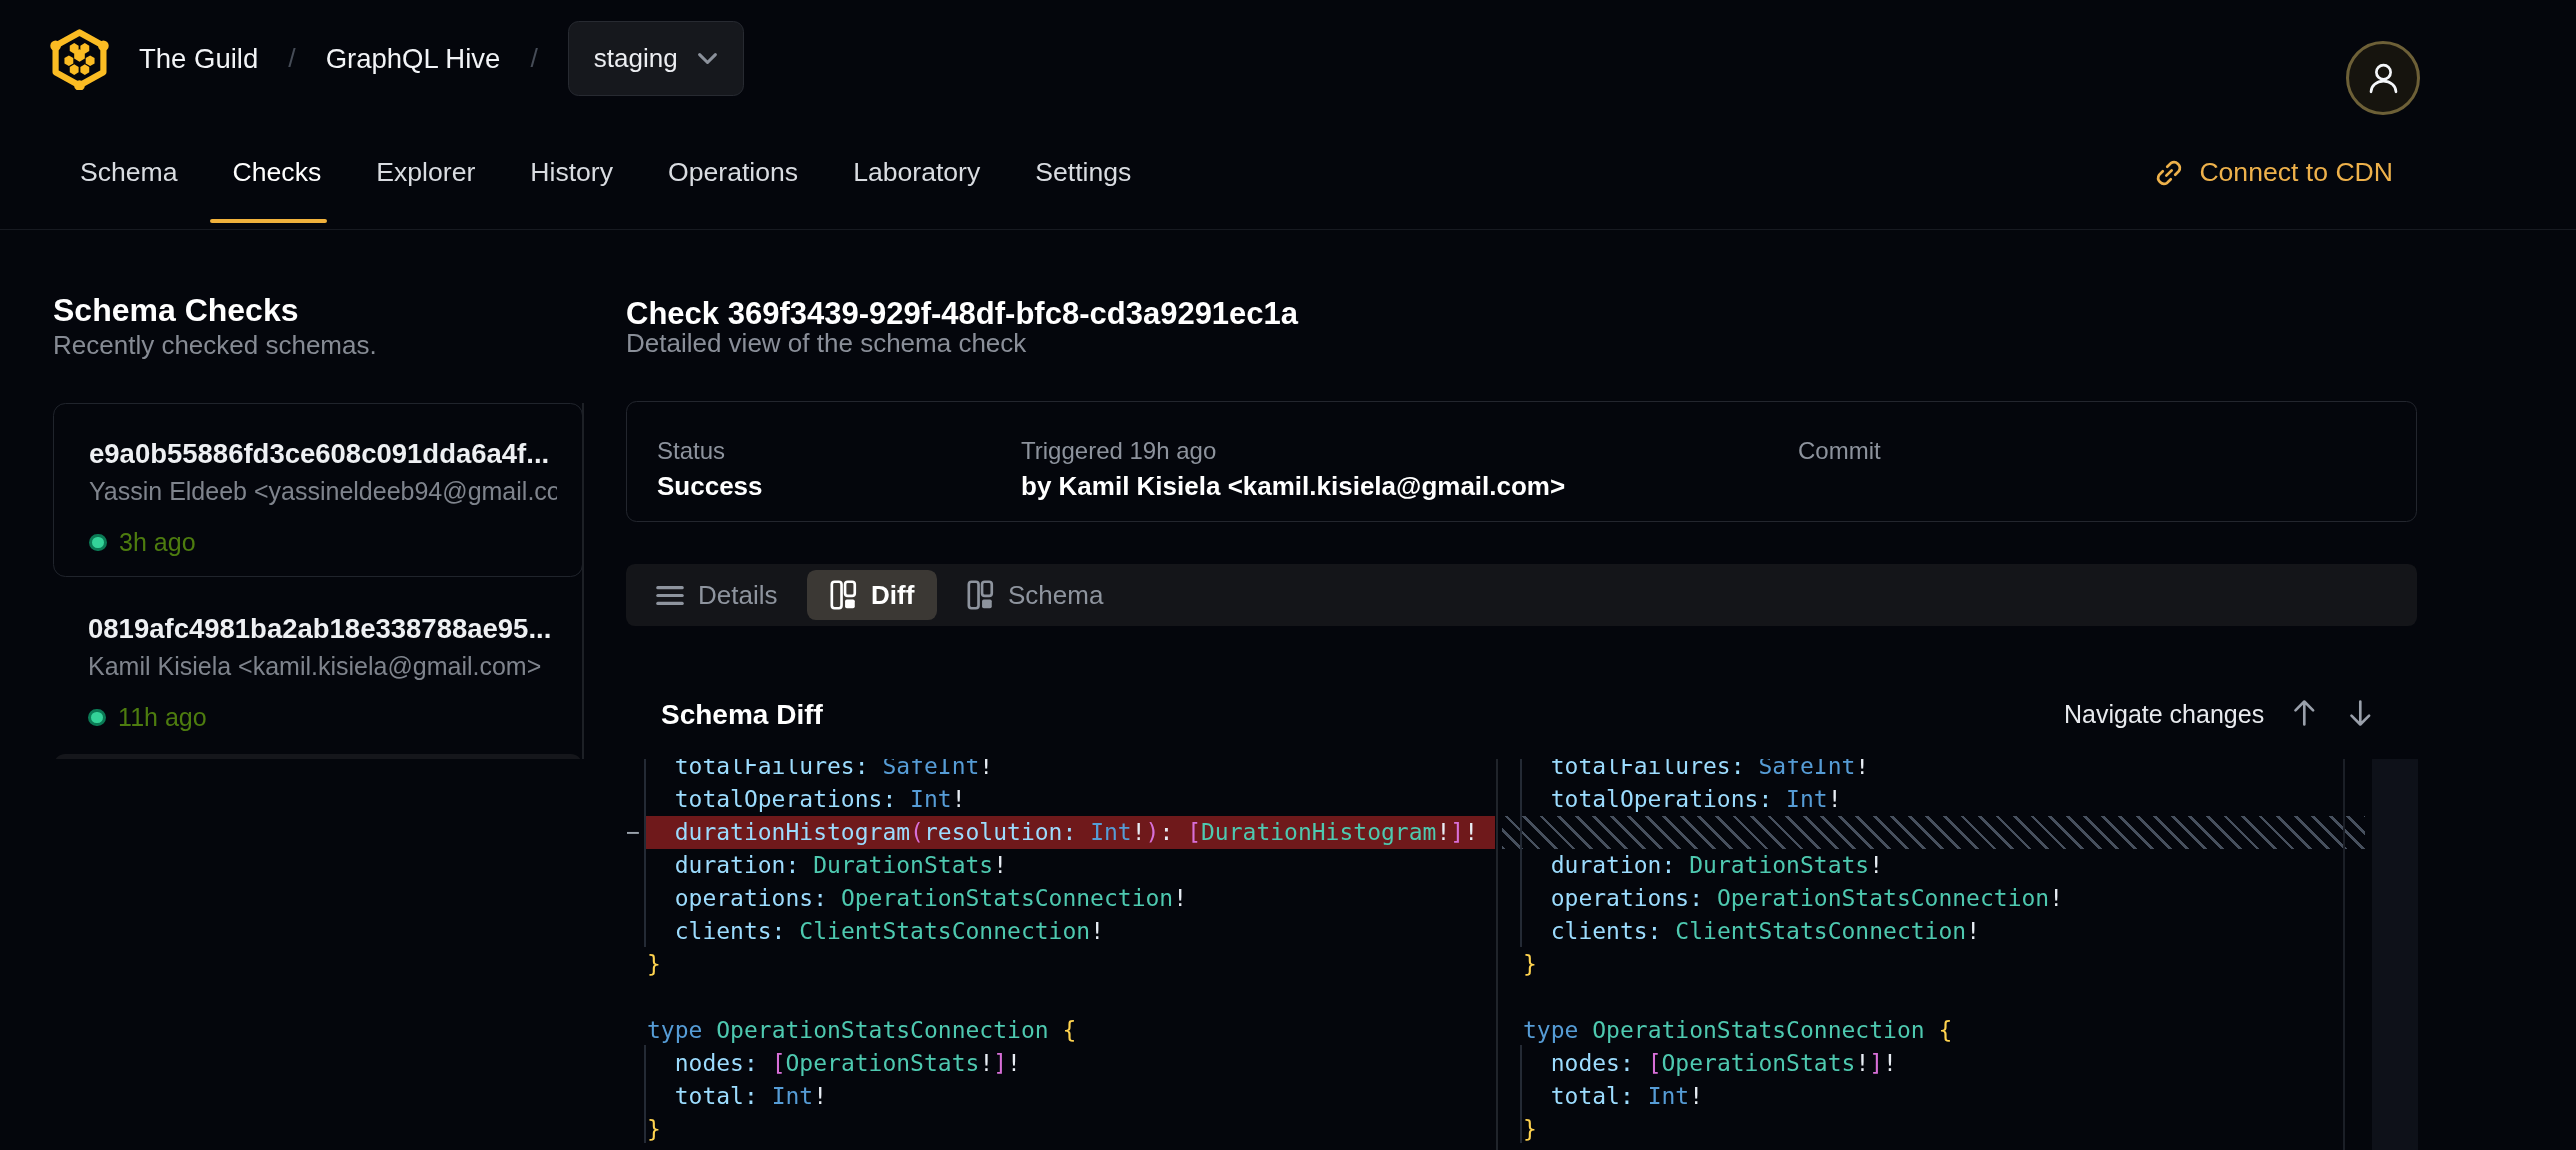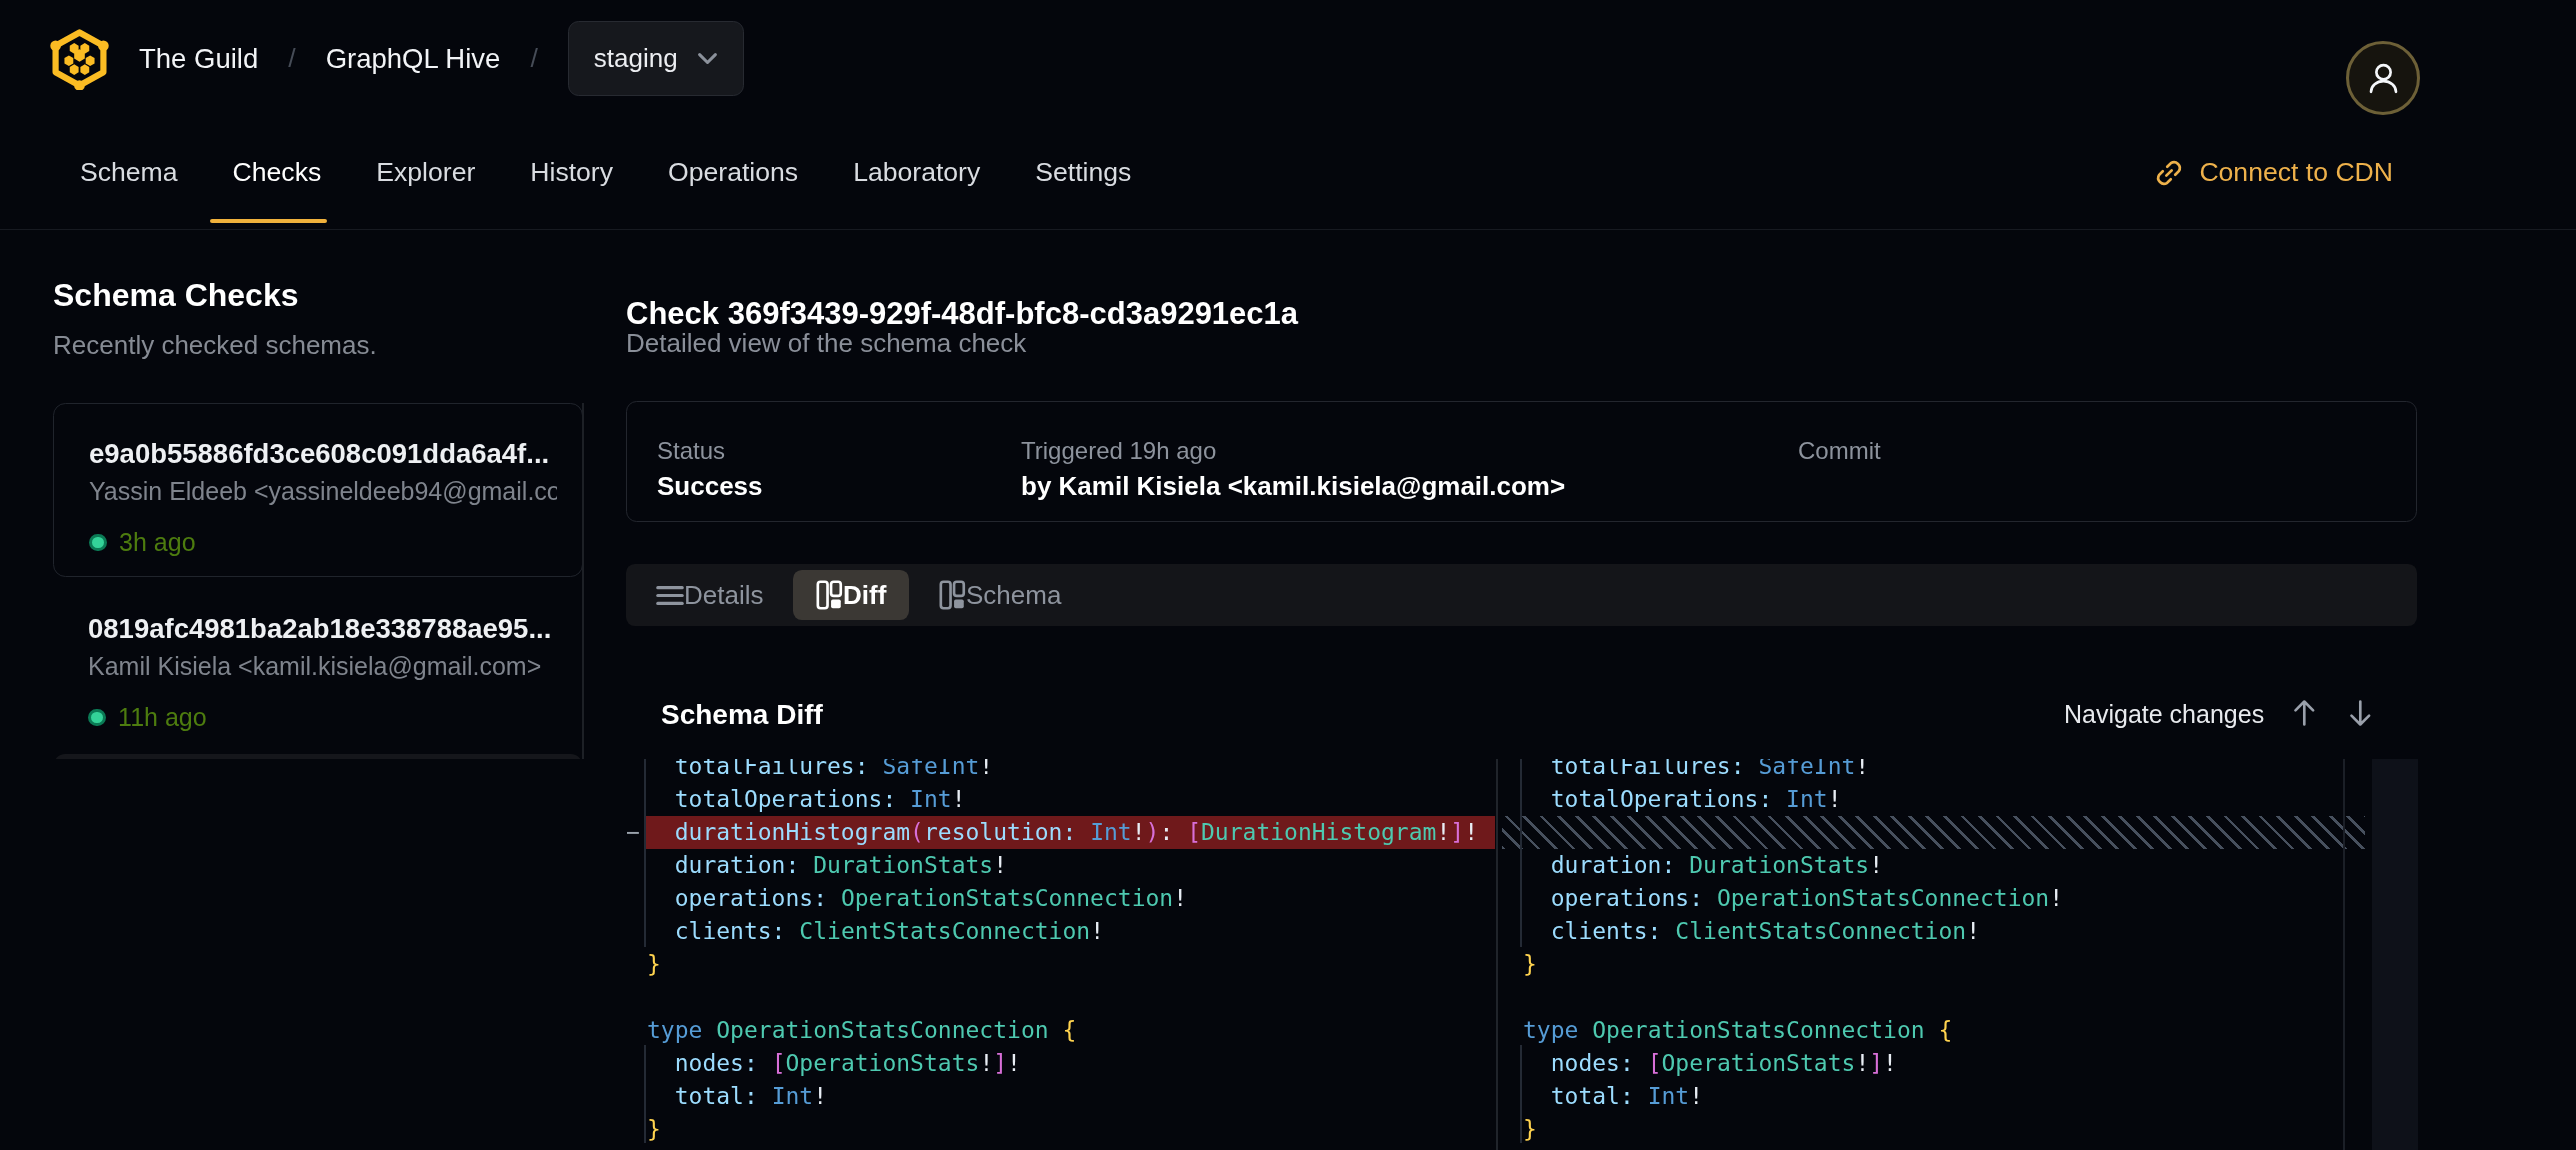--- a/index.html
+++ b/index.html
@@ -23,21 +23,21 @@
 
   .navrow { position:absolute; left:80px; top:115px; height:115px; display:flex; align-items:center; gap:55px; }
   .nav-tab { position:relative; height:100%; display:flex; align-items:center; font-size:26.6px; color:#d9dce1; cursor:pointer; }
   .nav-tab.active { color:#ffffff; font-weight:500; }
   .nav-tab.active::after { content:""; position:absolute; left:-23px; right:-5.3px; bottom:7px; height:4.4px; border-radius:2.7px; background:#f0b13c; }
 
   .cdn-link { position:absolute; right:183px; top:115px; height:115px; display:flex; align-items:center; gap:14px; cursor:pointer; }
   .cdn-link span { font-size:26.6px; color:#eeb14b; }
 
   
-  .side-title { position:absolute; left:53px; top:277px; font-size:32px; font-weight:700; color:#ffffff; }
+  .side-title { position:absolute; left:53px; top:292px; font-size:32px; font-weight:700; color:#ffffff; }
   .side-sub   { position:absolute; left:53px; top:330px; font-size:26px; color:#868b94; }
   .check-item { position:absolute; left:53px; width:530px; height:174px; border-radius:12.4px; cursor:pointer; }
   .check-item.outlined { border:1.8px solid #20242c; }
   .check-item.selected { background:#15161b; }
   .ci-hash { position:absolute; left:35px; top:34px; right:25px; font-size:27.5px; font-weight:600; color:#eef0f3; white-space:nowrap; overflow:hidden; }
   .ci-author { position:absolute; left:35px; top:73px; right:25px; font-size:25px; color:#7f848d; white-space:nowrap; overflow:hidden; }
   .ci-time { position:absolute; left:35px; top:124px; display:flex; align-items:center; gap:12.4px; }
   .dot { width:17.7px; height:17.7px; border-radius:50%; background:#34d399; border:3.5px solid #0b7a55; }
   .ci-time span { font-size:25px; color:#4d7c0f; }
   .side-scroll { position:absolute; left:582px; top:403px; width:1.8px; height:747px; background:#1d2026; cursor:pointer; }
@@ -47,21 +47,21 @@
   .main-sub   { position:absolute; left:626px; top:328px; font-size:26px; color:#8a8f99; }
 
   .status-card { position:absolute; left:626px; top:401px; width:1791px; height:121px;
     border:1.8px solid #23262e; border-radius:10.6px; }
   .sc-label { position:absolute; top:35px; font-size:24px; color:#8d939d; }
   .sc-value { position:absolute; top:69px; font-size:26px; font-weight:600; color:#ffffff; }
   .sc-c1 { left:30px; } .sc-c2 { left:394px; } .sc-c3 { left:1171px; }
 
   .tabstrip { position:absolute; left:626px; top:564px; width:1791px; height:62px; background:#141519; border-radius:8.9px;
     display:flex; align-items:center; padding:0 7px; gap:7px; }
-  .vtab { display:flex; align-items:center; height:50px; padding:0 23px; border-radius:8.9px;
+  .vtab { display:flex; align-items:center; gap:14px; height:50px; padding:0 23px; border-radius:8.9px;
     font-size:26px; color:#8e949e; cursor:pointer; }
   .vtab.active { background:#3b3834; color:#ffffff; font-weight:600; }
 
   .diff-heading { position:absolute; left:661px; top:699px; font-size:28px; font-weight:700; color:#ffffff; }
   .nav-changes { position:absolute; left:2064px; top:700px; font-size:25px; font-weight:500; color:#e8eaee; }
   .arrow-btn { position:absolute; top:695px; width:35px; height:35px; display:flex; align-items:center; justify-content:center; cursor:pointer; }
   .arrow-up { left:2287px; } .arrow-down { left:2343px; }
 
   
   .diff-viewport { position:absolute; left:0; top:759px; width:2576px; height:392px; overflow:hidden; background:#04060c; }

